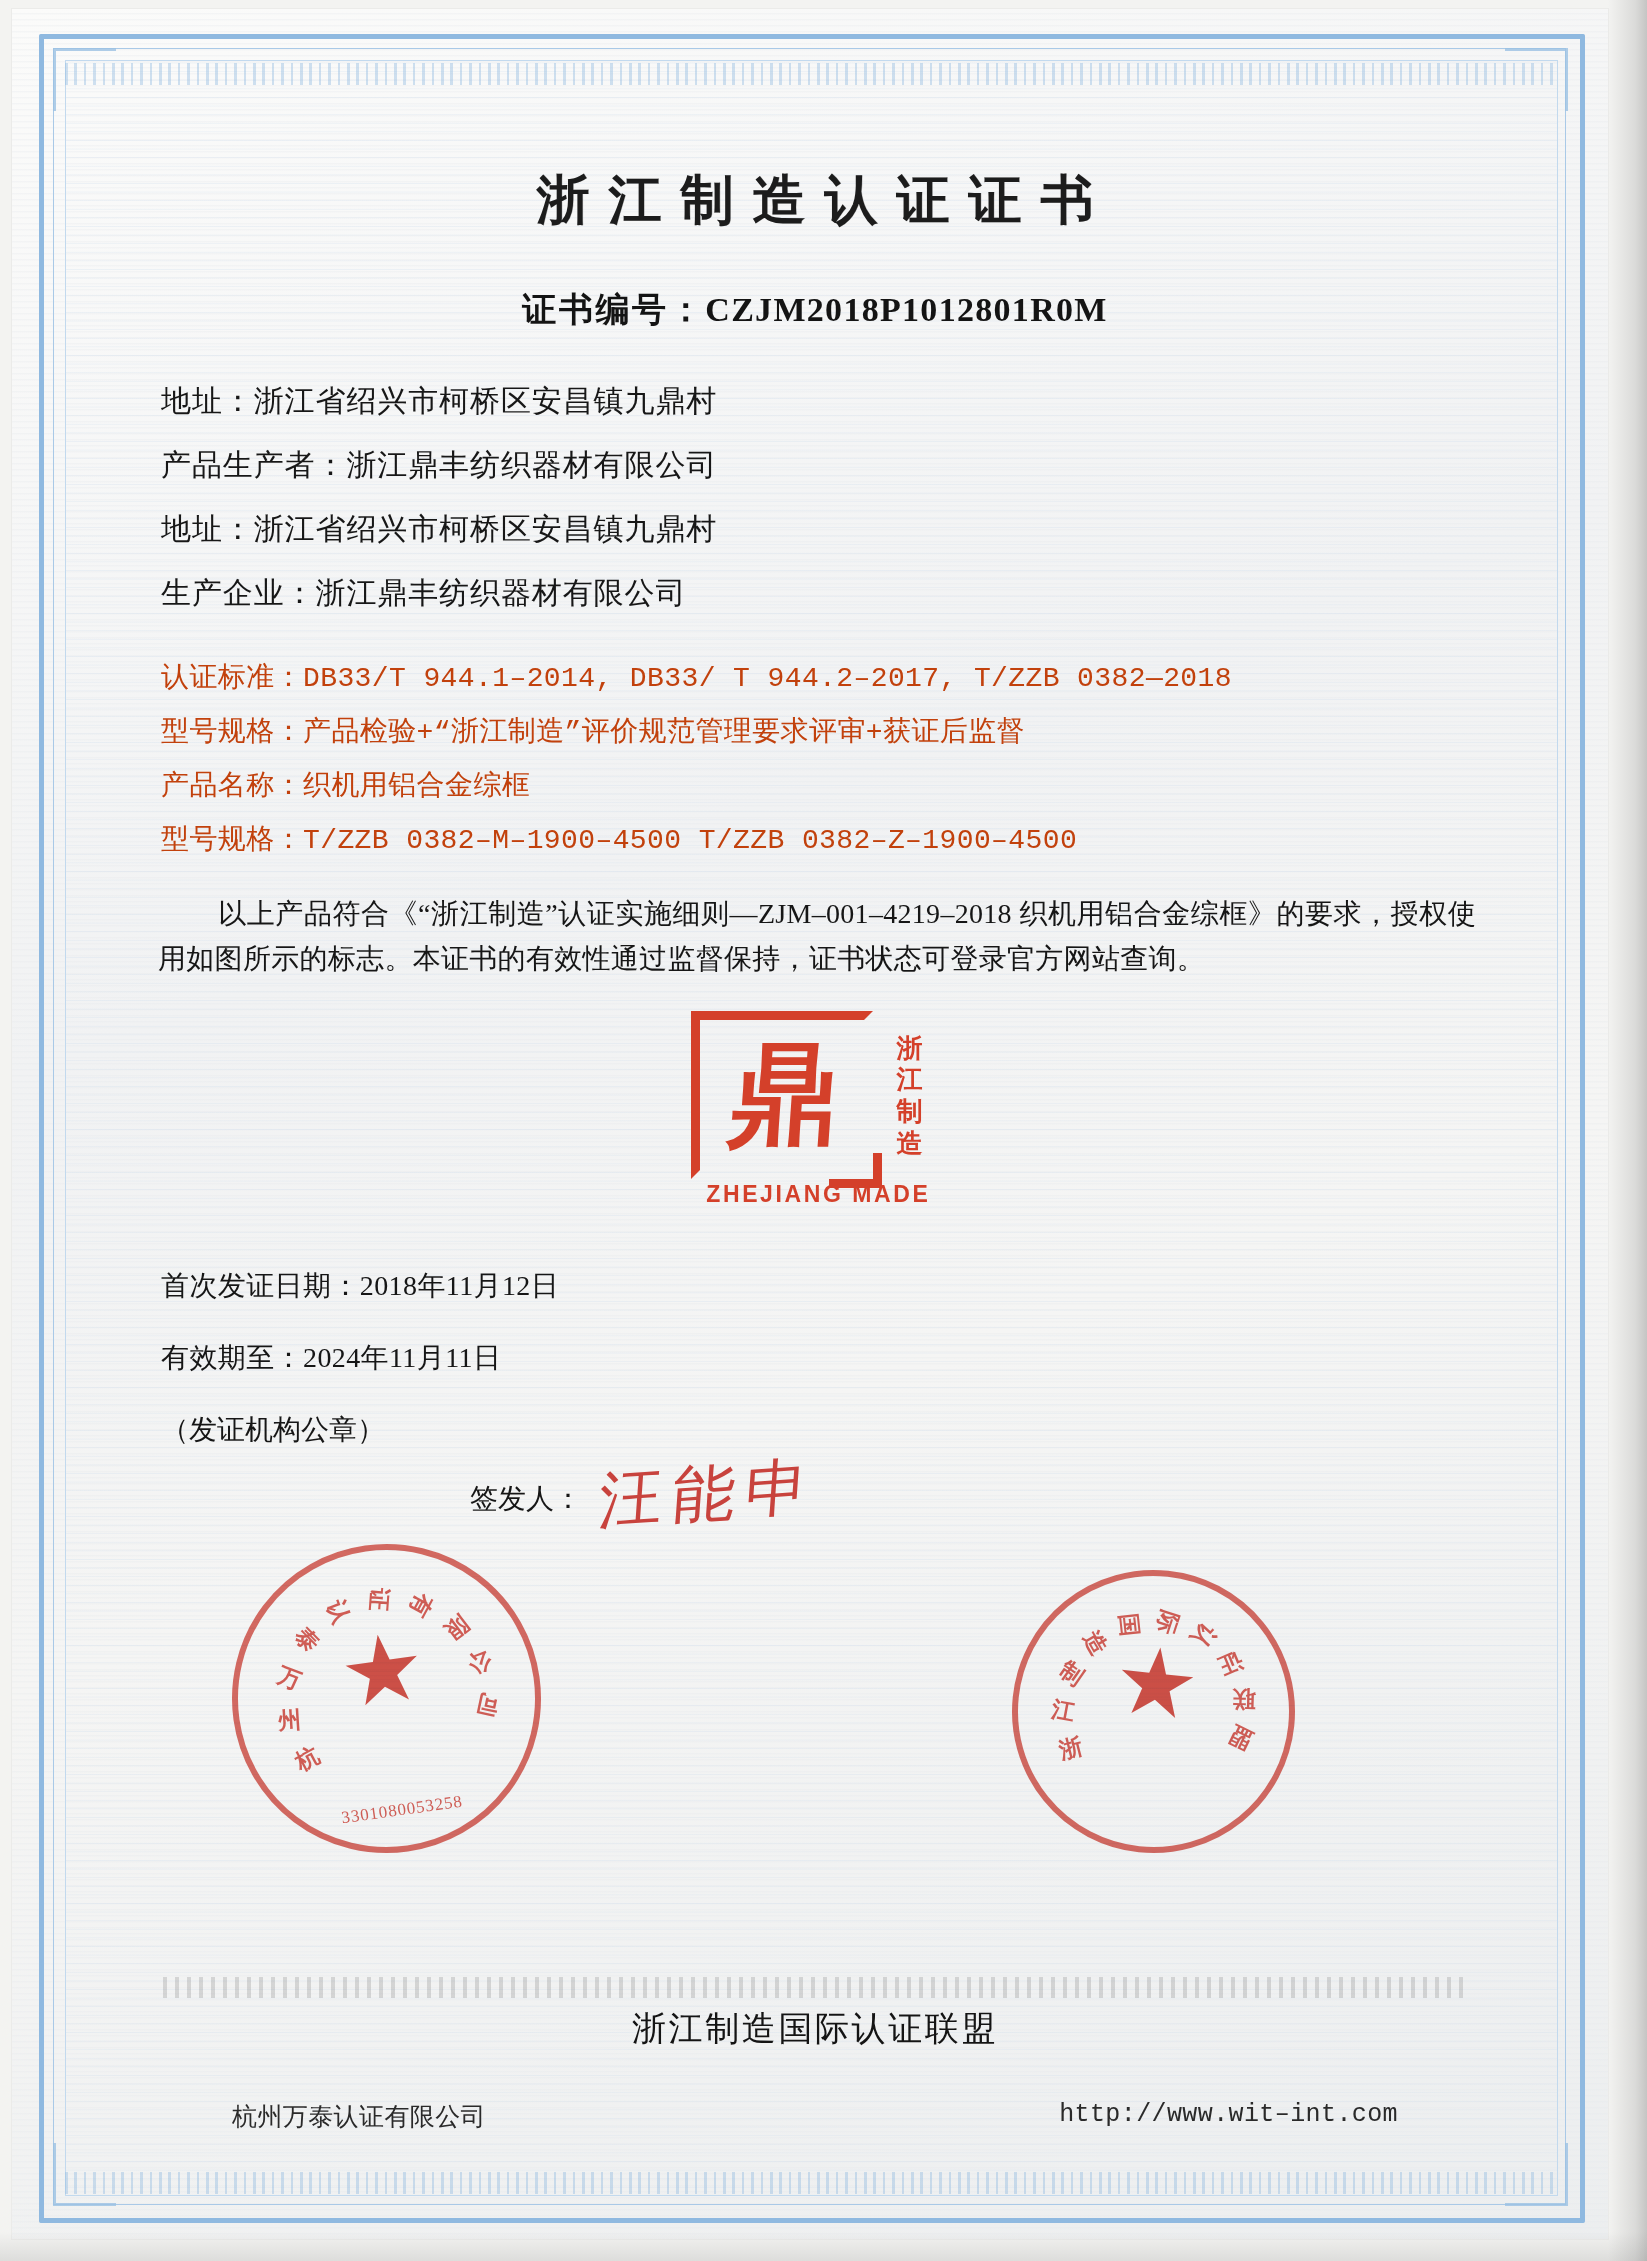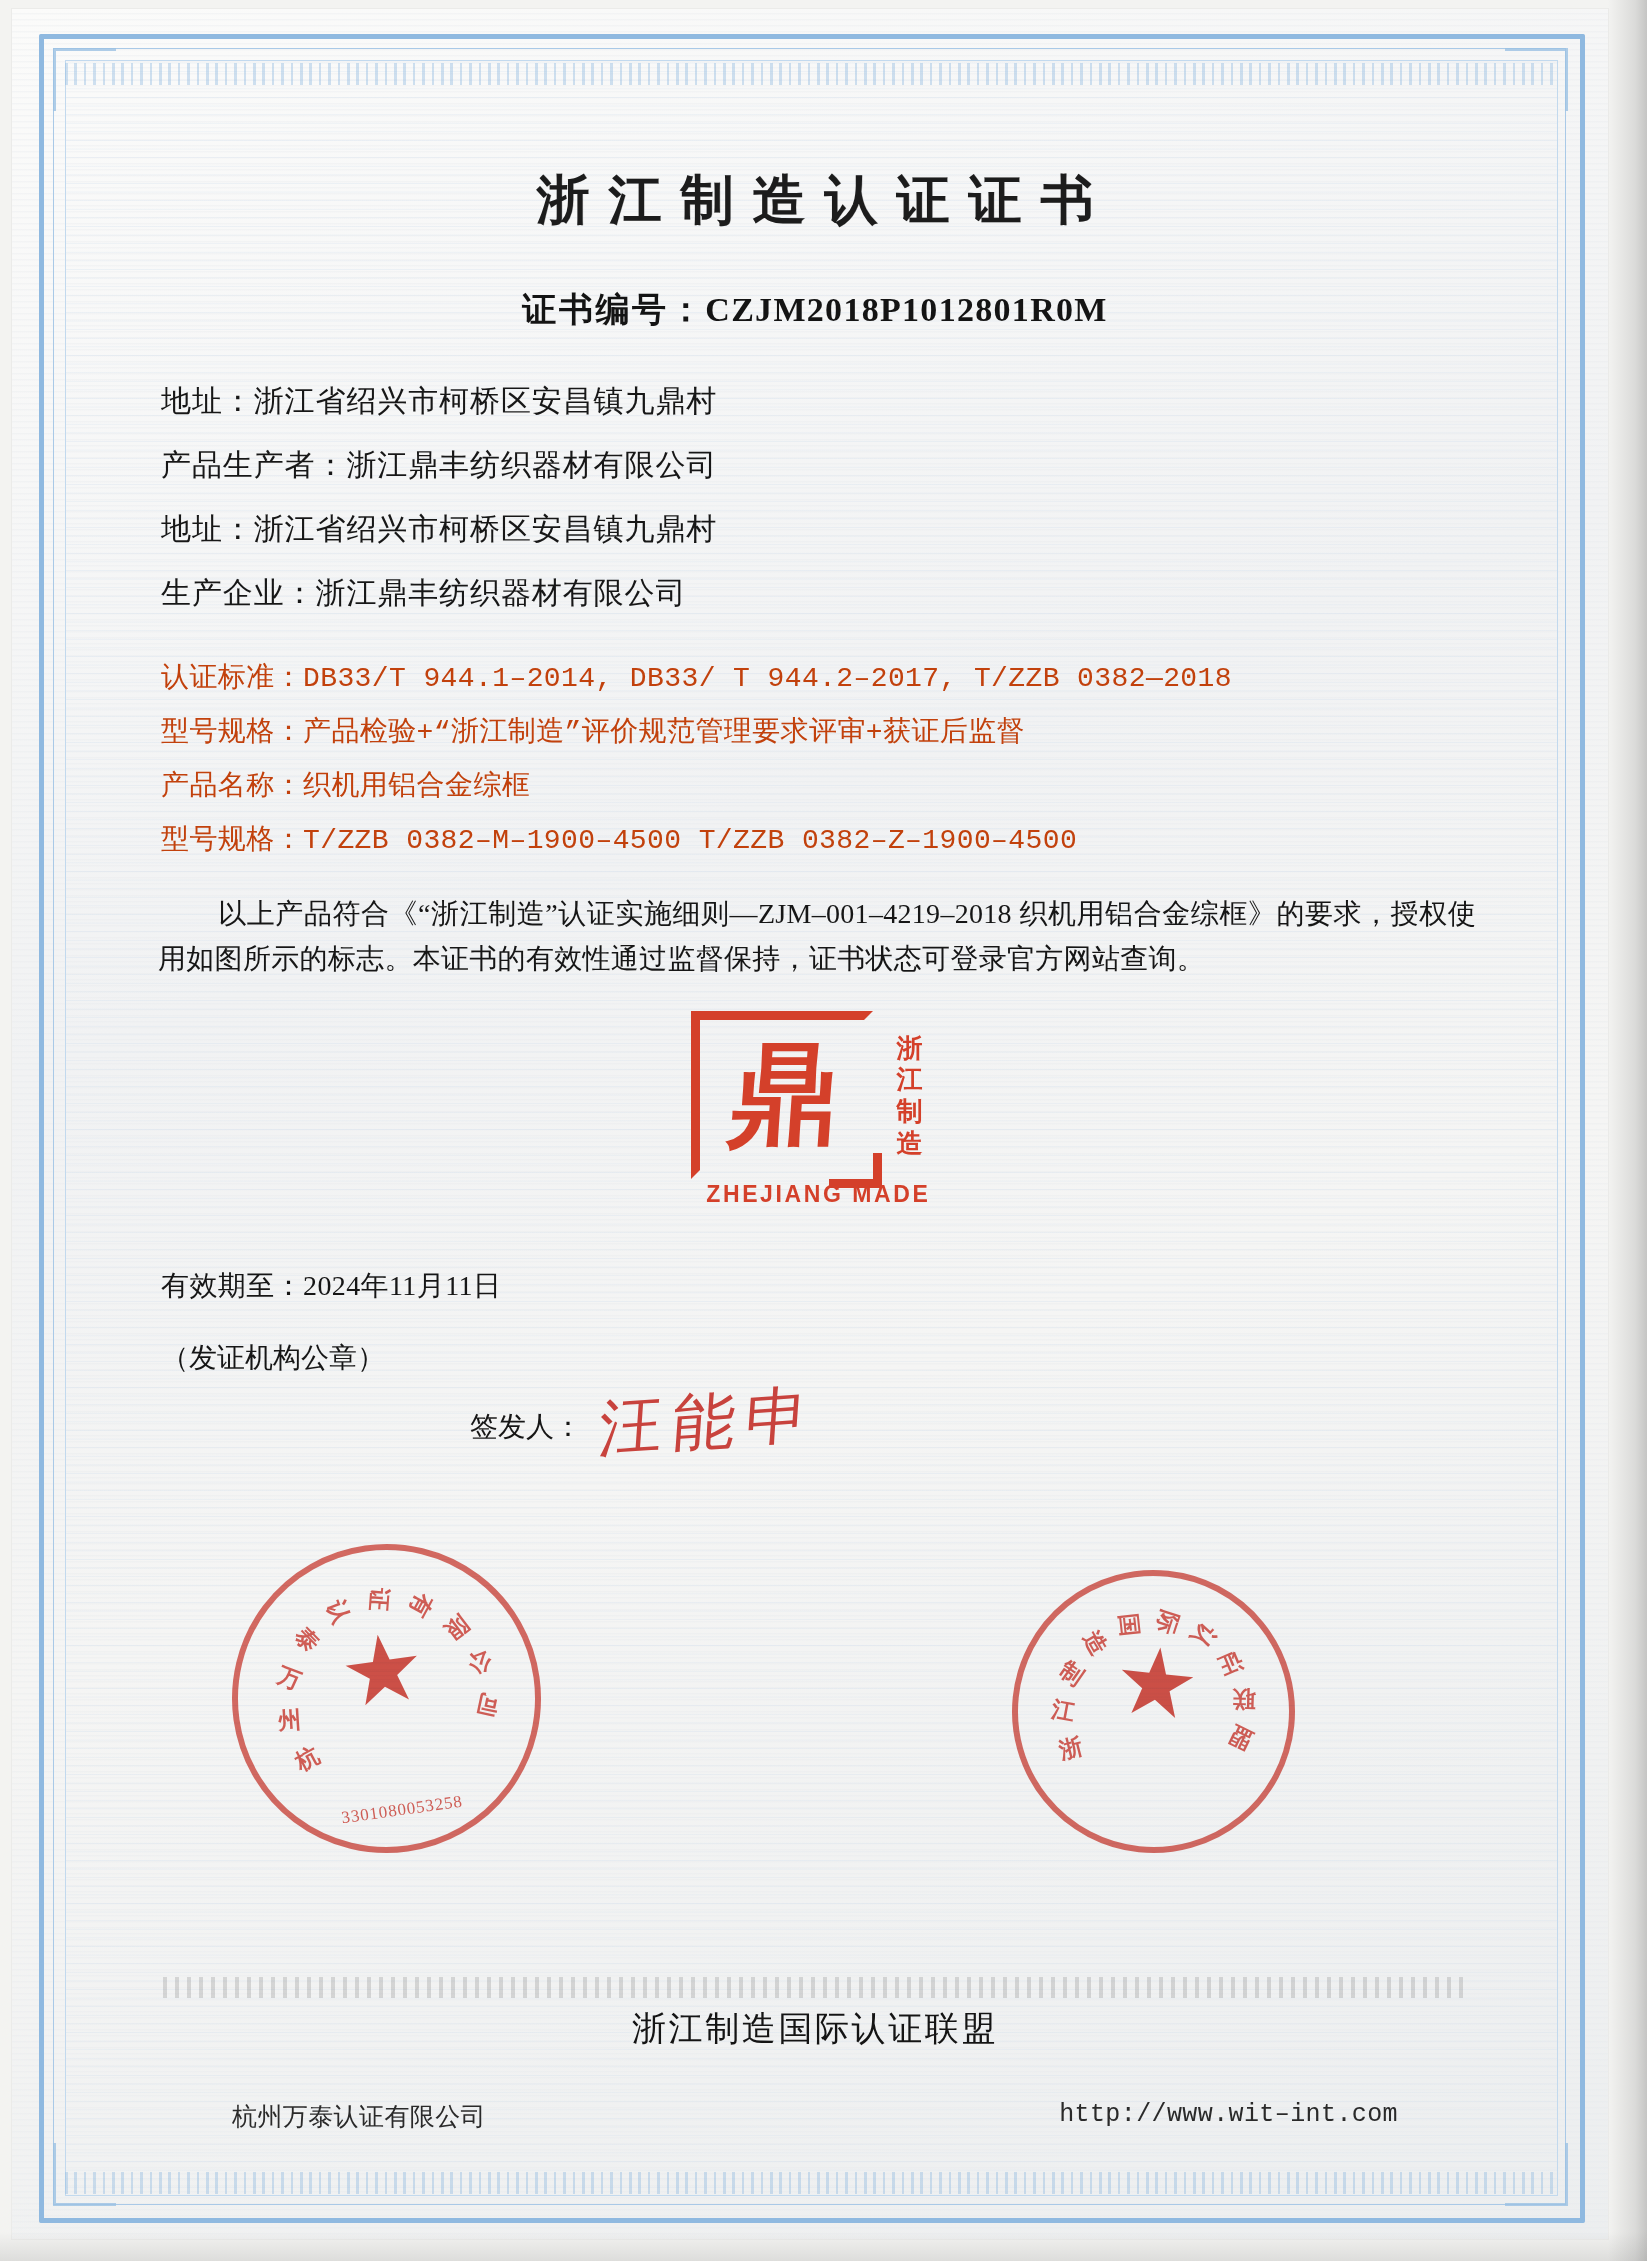--- a/index.html
+++ b/index.html
@@ -432,20 +432,23 @@
 
     <div class="logo-wrap">
       <div class="logo-mark"></div>
       <div class="logo-glyph">鼎</div>
       <div class="logo-side">浙江制造</div>
       <div class="logo-en">ZHEJIANG MADE</div>
     </div>
 
     <div class="dates">
       <div class="date-row">
+        <span>首次发证日期：</span><span>2018年11月12日</span>
+      </div>
+      <div class="date-row">
         <span>有效期至：</span><span>2024年11月11日</span>
       </div>
       <div class="seal-note">（发证机构公章）</div>
 
       <div class="signer-row">
         <span>签发人：</span>
         <span class="signature">汪能申</span>
       </div>
     </div>
 

